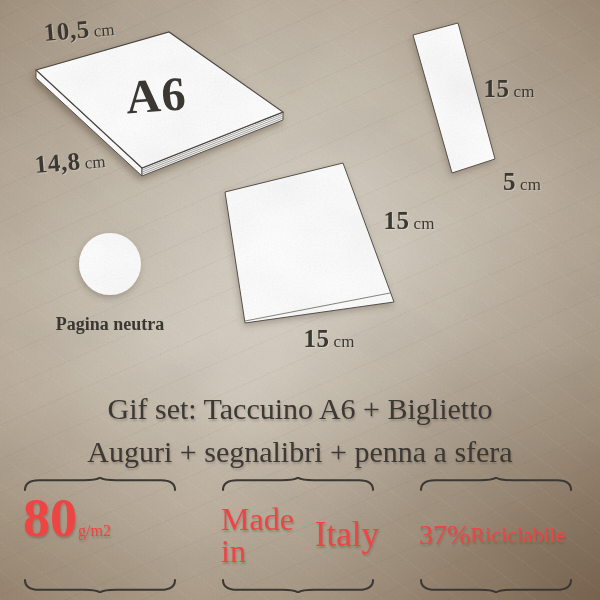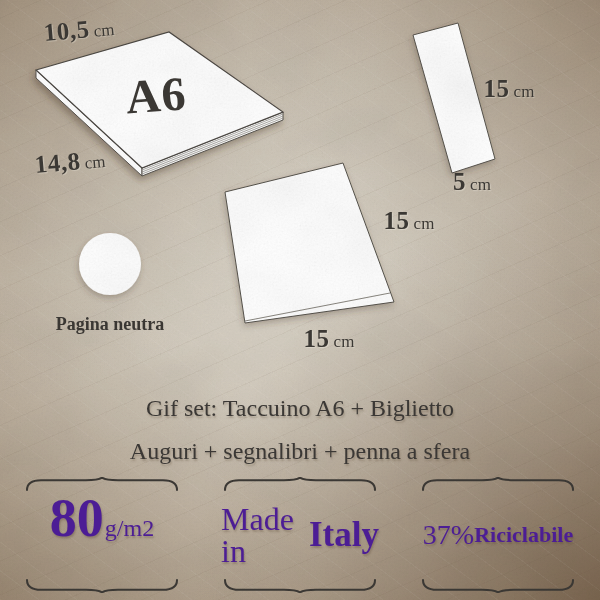--- a/index.html
+++ b/index.html
@@ -38,40 +38,40 @@
     font-size:48px; font-weight:700; color:#3b3834; letter-spacing:1px;
   }
   .circle-caption {
     position:absolute; left:110px; top:324px; transform:translate(-50%,-50%);
     font-size:18px; font-weight:700; color:#3a3733;
   }
 
   
   .title {
     position:absolute; left:0; top:387px; width:600px; text-align:center;
-    color:#3b3835; font-size:24px; line-height:43px; font-weight:400;
+    color:#3b3835; font-size:30px; line-height:43px; font-weight:400;
     text-shadow:1px 2px 2px rgba(80,60,40,0.28);
   }
 
   
   .features { position:absolute; left:0; top:477px; width:600px; height:116px; }
   .feature {
     position:absolute; top:0; height:116px; width:158px;
-    display:flex; flex-direction:column; justify-content:space-between; align-items:center;
-    color:#4c1d95; text-shadow:1px 2px 2px rgba(80,60,40,0.30);
+    display:flex; flex-direction:column; justify-content:space-between; align-items:flex-start;
+    color:#ef4444; text-shadow:1px 2px 2px rgba(80,60,40,0.30);
   }
   .feature.f1 { left:23px; }
   .feature.f2 { left:221px; }
   .feature.f3 { left:419px; }
   .feature .content { flex:1; display:flex; flex-direction:row; justify-content:center; align-items:center; }
   .f1 .content { flex-direction:row; align-items:baseline; }
   .big-num { font-size:54px; font-weight:700; line-height:1; }
-  .big-unit { font-size:24px; font-weight:400; margin-left:1px; }
+  .big-unit { font-size:16px; font-weight:400; margin-left:1px; }
   .feat-line1 { font-size:32px; line-height:32px; }
-  .feat-line2 { font-size:35px; line-height:36px; font-weight:700; }
+  .feat-line2 { font-size:35px; line-height:36px; font-weight:400; }
   .f3 .feat-line1 { font-size:28px; line-height:28px; }
   .f3 .feat-line2 { font-size:22px; line-height:34px; }
   .brace { display:block; }
 </style>
 </head>
 <body>
 
 <div class="stage">
 
   <div class="bg"></div>
@@ -126,21 +126,21 @@
     <span class="num">10,5</span><span class="unit">cm</span>
   </div>
   <div class="dim dim-tilt" style="left:70px; top:162px;">
     <span class="num">14,8</span><span class="unit">cm</span>
   </div>
   <div class="a6-label">A6</div>
 
   <div class="dim" style="left:509px; top:89px;">
     <span class="num">15</span><span class="unit">cm</span>
   </div>
-  <div class="dim" style="left:472px; top:182px;">
+  <div class="dim" style="left:522px; top:182px;">
     <span class="num">5</span><span class="unit">cm</span>
   </div>
 
   <div class="dim" style="left:409px; top:221px;">
     <span class="num">15</span><span class="unit">cm</span>
   </div>
   <div class="dim" style="left:329px; top:339px;">
     <span class="num">15</span><span class="unit">cm</span>
   </div>
 

